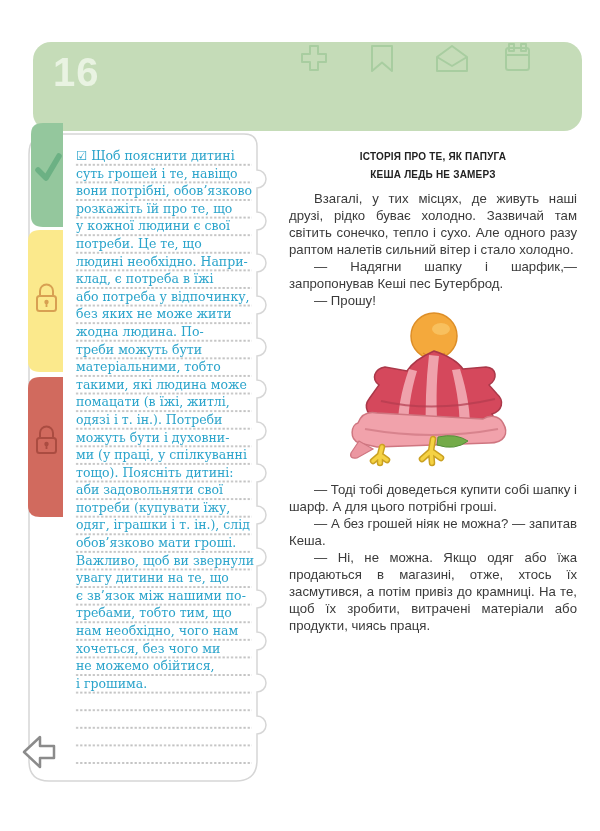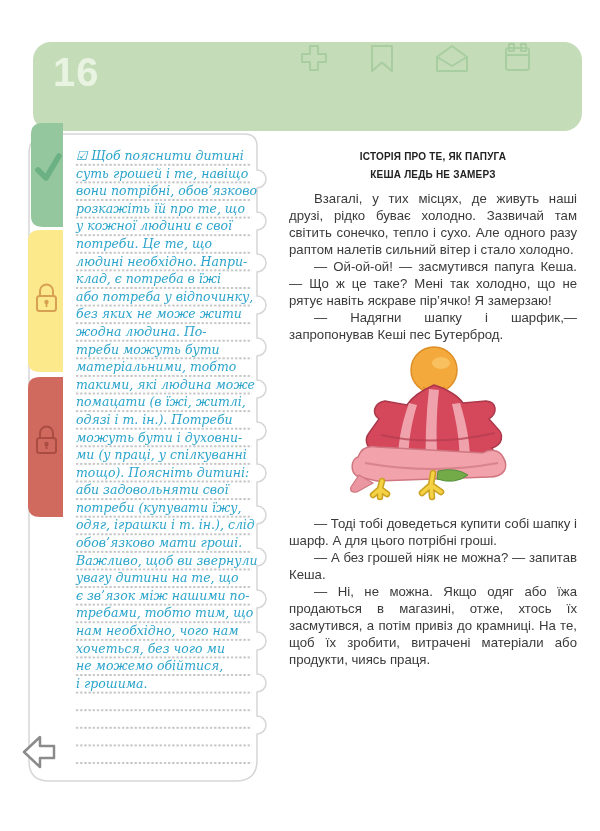--- a/index.html
+++ b/index.html
@@ -23,21 +23,21 @@
   
   .chrome{position:absolute;left:0;top:0;z-index:2;}
 
   
   .rules{position:absolute;left:75px;top:150px;width:177px;height:616px;z-index:3;
          background-image:radial-gradient(circle,#c2c2c2 0.9px,transparent 1.25px);
          background-size:4.2px 17.6px;background-position:0 6px;}
 
   
   .note-text{position:absolute;left:76px;top:147px;width:186px;z-index:4;
-             font-family:"DejaVu Serif",serif;font-style:italic;
+             font-family:"DejaVu Serif",serif;
              font-size:12.5px;line-height:17.6px;color:#2ba4cb;white-space:pre;}
 
   
   .story{position:absolute;left:289px;top:148px;width:288px;z-index:4;color:#3a3a3a;}
   .story-title{font-weight:bold;font-size:10px;line-height:18px;text-align:center;
                letter-spacing:0.2px;white-space:pre-line;margin:0 0 6px 0;color:#222;}
   .story p{margin:0;font-size:13.2px;line-height:17px;text-align:justify;
            text-indent:25px;}
   .illu{display:block;margin:2px auto;}
 </style>
@@ -130,22 +130,22 @@
 требами, тобто тим, що
 нам необхідно, чого нам
 хочеться, без чого ми
 не можемо обійтися,
 і грошима.</div>
 
   <div class="story">
     <div class="story-title">ІСТОРІЯ ПРО ТЕ, ЯК ПАПУГА
 КЕША ЛЕДЬ НЕ ЗАМЕРЗ</div>
     <p>Взагалі, у тих місцях, де живуть наші друзі, рідко буває холодно. Зазвичай там світить сонечко, тепло і сухо. Але одного разу раптом налетів сильний вітер і стало холодно.</p>
-    <p>— Ой-ой-ой! — засмутився папуга Кеша.— Що ж це таке? Мені так холодно, що не рятує навіть яскраве пір’ячко! Я замерзаю!</p>
     <p>— Надягни шапку і шарфик,— запропонував Кеші пес Бутерброд.</p>
+    <p>— Прошу!</p>
 
     <svg class="illu" width="180" height="168" viewBox="0 0 180 168">
 
       <circle cx="91" cy="25" r="23" fill="#f4a93c" stroke="#dd8e27" stroke-width="1.5"></circle>
       <ellipse cx="98" cy="18" rx="9" ry="6" fill="#f8c05e"></ellipse>
       <path d="M80 42 Q91 50 102 42" stroke="#dd8e27" stroke-width="1.5" fill="none"></path>
 
       <path fill="#d5485c" stroke="#aa3849" stroke-width="1.5" d="M91 40 C82 44 70 50 64 60 L42 56 C31 58 28 68 36 74 L26 88
                C20 96 25 106 35 107 L31 114 C29 122 36 128 45 126 L138 124
                C149 127 157 120 153 111 L149 103 C159 100 162 90 154 83

